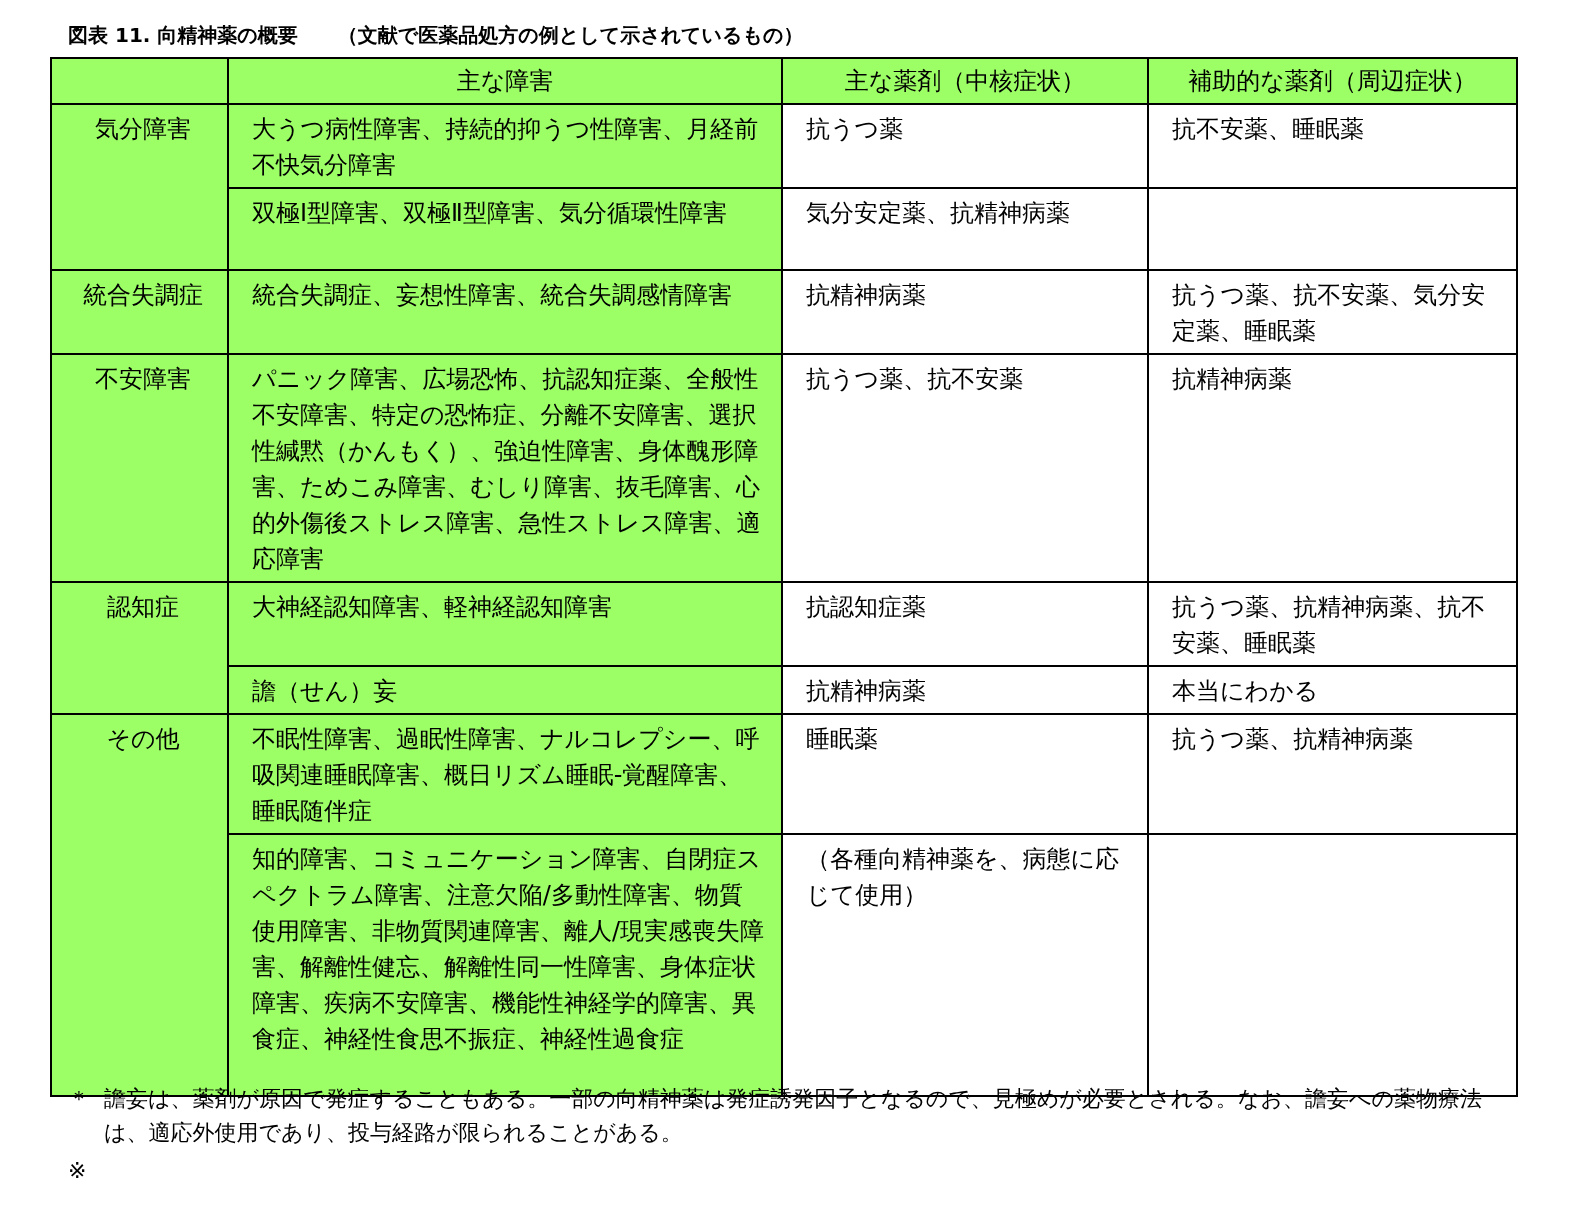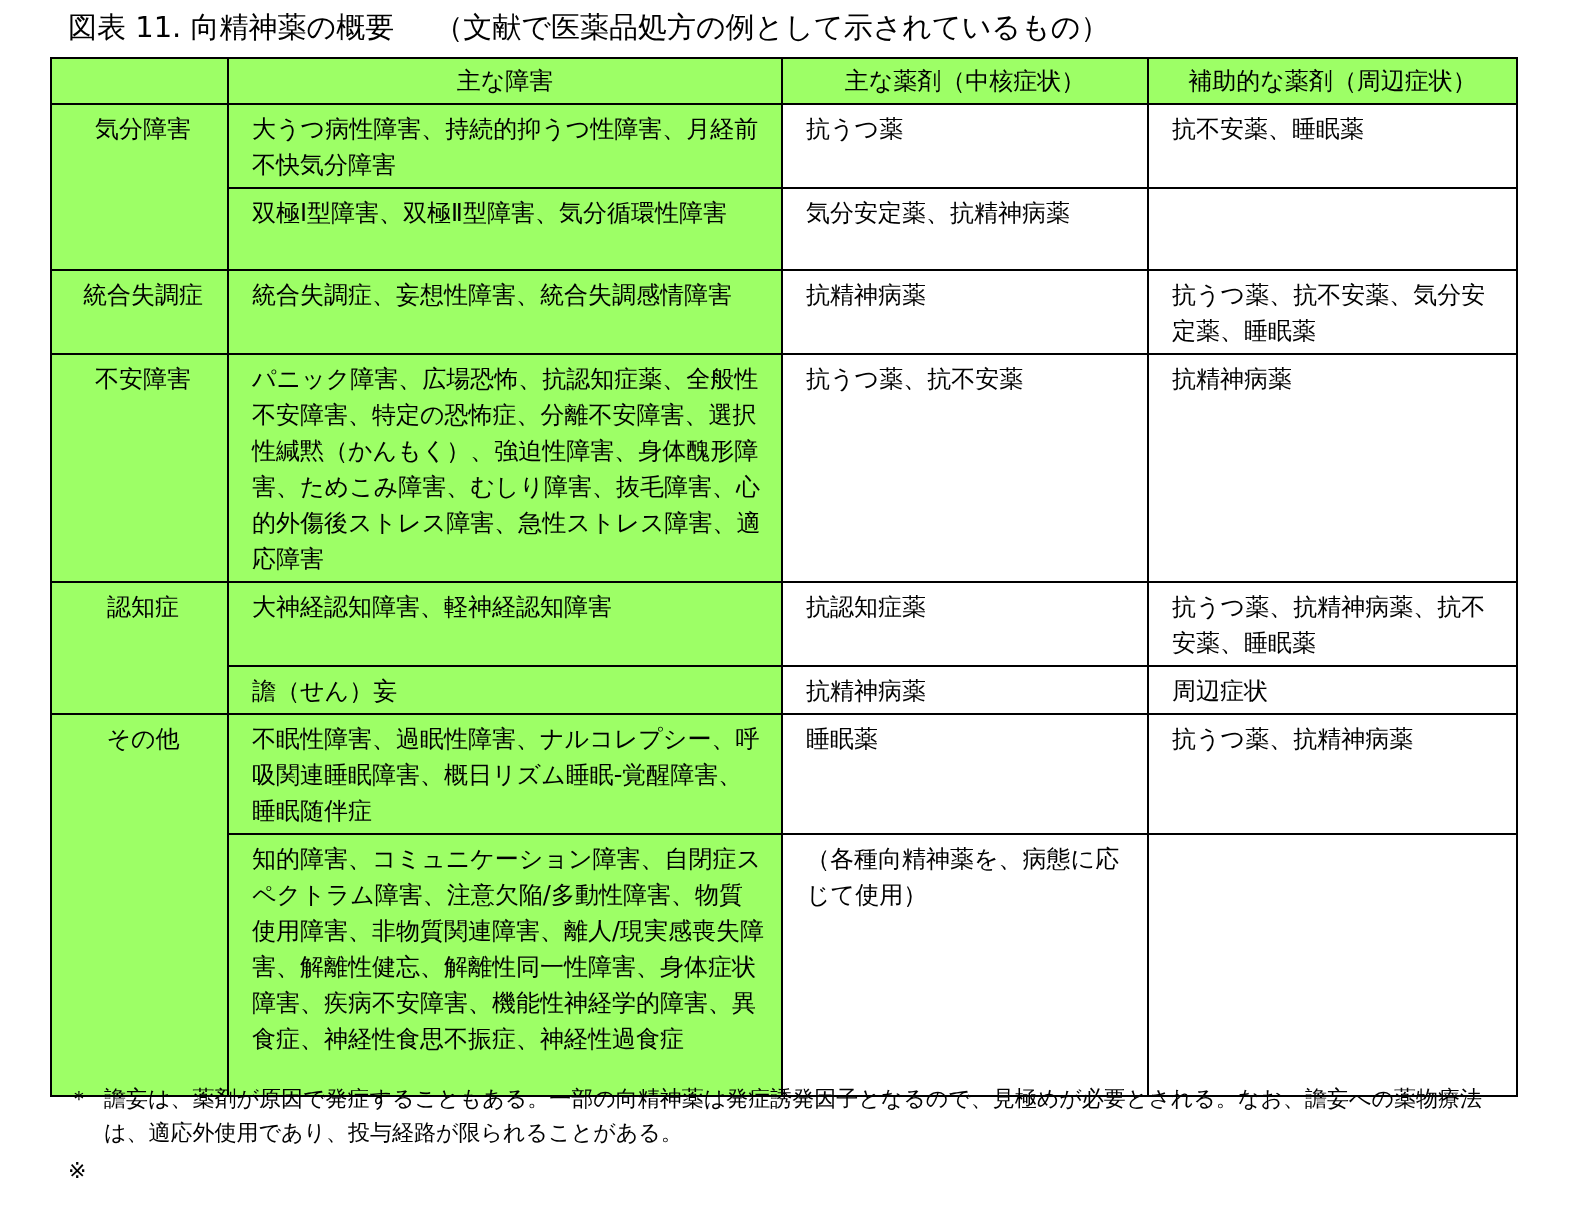--- a/index.html
+++ b/index.html
@@ -1,17 +1,17 @@
 <!DOCTYPE html>
 <html><head>
 <meta charset="utf-8">
 <style>
   html, body { margin:0; padding:0; background:#ffffff; }
   body { width:1582px; height:1209px; position:relative; font-family:"DejaVu Sans", "Liberation Sans", sans-serif; color:#000; overflow:hidden; }
-  .title { position:absolute; left:68px; top:8px; font-size:29px; font-weight:normal; letter-spacing:0px; white-space:nowrap; }
+  .title { position:absolute; left:68px; top:22px; font-size:20px; font-weight:bold; letter-spacing:0px; white-space:nowrap; }
   .title .sub { margin-left:40px; }
   table.main { position:absolute; left:50px; top:57px; width:1466px; border-collapse:collapse; table-layout:fixed; font-size:24px; line-height:36px; }
   table.main td, table.main th { border:2px solid #000; vertical-align:top; padding:6px 16px 4px 23px; font-weight:normal; }
   table.main th { background:#9dff66; text-align:center; padding:4px 8px; height:34px; vertical-align:middle; }
   td.cat { background:#9dff66; text-align:center; padding:6px 4px; }
   td.dis { background:#9dff66; }
   td.drug { background:#fff; }
   td.aux { background:#fff; border-left:1.5px dashed #000 !important; }
   .notes { position:absolute; left:68px; top:1082px; font-size:22px; line-height:34px; }
   .note-row { display:flex; }
@@ -68,21 +68,21 @@
 
   <tr style="height:81px">
     <td class="cat" rowspan="2">認知症</td>
     <td class="dis">大神経認知障害、軽神経認知障害</td>
     <td class="drug">抗認知症薬</td>
     <td class="aux">抗うつ薬、抗精神病薬、抗不安薬、睡眠薬</td>
   </tr>
   <tr style="height:43px">
     <td class="dis">譫（せん）妄</td>
     <td class="drug">抗精神病薬</td>
-    <td class="aux">周辺症状</td>
+    <td class="aux">本当にわかる</td>
   </tr>
 
   <tr style="height:117px">
     <td class="cat" rowspan="2">その他</td>
     <td class="dis">不眠性障害、過眠性障害、ナルコレプシー、呼吸関連睡眠障害、概日リズム睡眠-覚醒障害、睡眠随伴症</td>
     <td class="drug">睡眠薬</td>
     <td class="aux">抗うつ薬、抗精神病薬</td>
   </tr>
   <tr style="height:262px">
     <td class="dis">知的障害、コミュニケーション障害、自閉症スペクトラム障害、注意欠陥/多動性障害、物質使用障害、非物質関連障害、離人/現実感喪失障害、解離性健忘、解離性同一性障害、身体症状障害、疾病不安障害、機能性神経学的障害、異食症、神経性食思不振症、神経性過食症</td>

